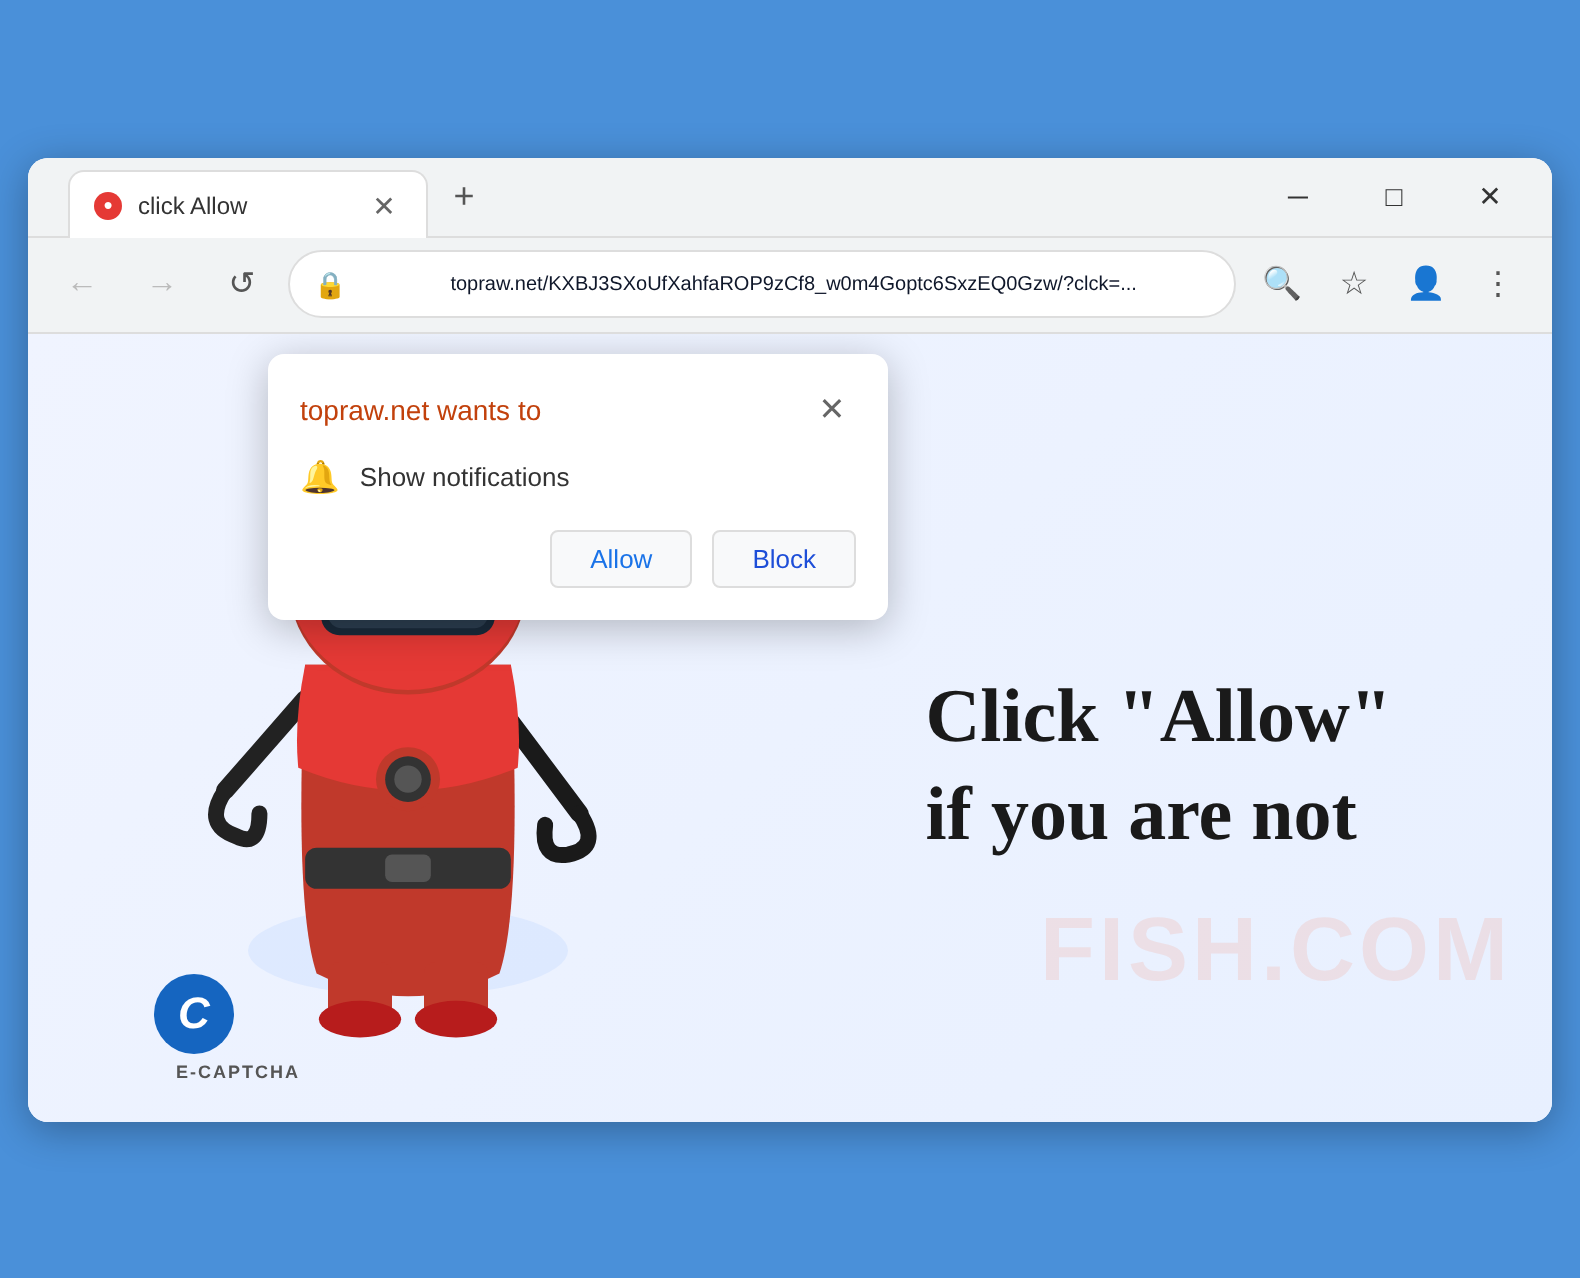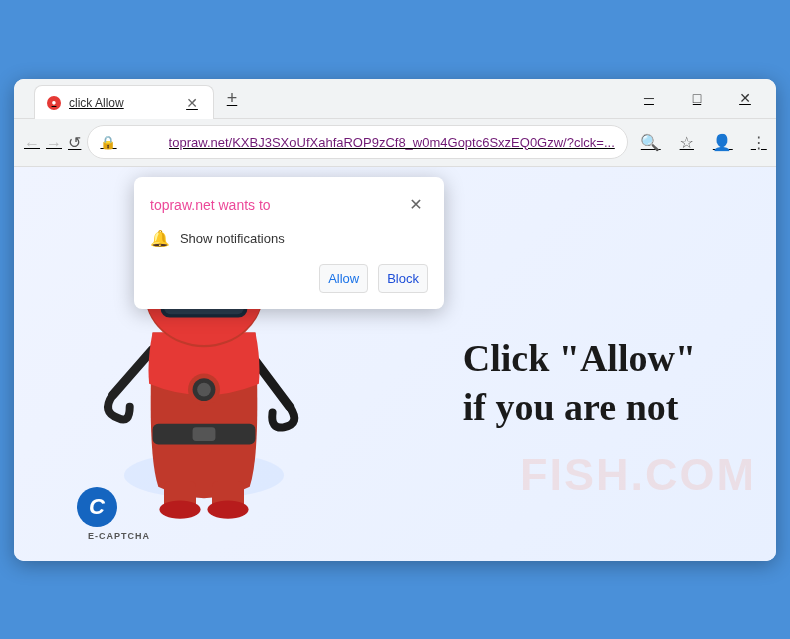--- a/index.html
+++ b/index.html
@@ -14,21 +14,20 @@
     }
     .browser-window {
       width: 762px;
       height: 482px;
       background: #fff;
       border-radius: 10px;
       box-shadow: 0 4px 20px rgba(0,0,0,0.3);
       overflow: hidden;
       display: flex;
       flex-direction: column;
-      text-decoration: underline;
     }
     
     .title-bar {
       background: #f1f3f4;
       height: 40px;
       display: flex;
       align-items: center;
       padding: 0 8px;
       gap: 8px;
       border-bottom: 1px solid #ddd;
@@ -146,22 +145,22 @@
       gap: 8px;
       font-size: 13px;
       color: #333;
     }
     .lock-icon {
       color: #555;
       font-size: 13px;
     }
     .address-text {
       flex: 1;
-      font-size: 13px;
-      color: #701a75;
+      font-size: 10px;
+      color: #0f172a;
       white-space: nowrap;
       overflow: hidden;
       text-overflow: ellipsis;
       margin-left: 44px;
     }
     .toolbar-actions {
       display: flex;
       gap: 2px;
     }
     
@@ -187,21 +186,21 @@
       z-index: 100;
     }
     .popup-header {
       display: flex;
       align-items: center;
       justify-content: space-between;
       margin-bottom: 12px;
     }
     .popup-title {
       font-size: 14px;
-      color: #ec4899;
+      color: #c2410c;
       font-weight: 400;
     }
     .popup-close {
       color: #666;
       font-size: 16px;
       cursor: pointer;
       width: 24px;
       height: 24px;
       display: flex;
       align-items: center;
@@ -219,21 +218,21 @@
     .bell-icon {
       font-size: 16px;
       color: #555;
     }
     .popup-buttons {
       display: flex;
       justify-content: flex-end;
       gap: 10px;
     }
     .popup-btn {
-      padding: 6px 8px;
+      padding: 6px 19px;
       border-radius: 4px;
       font-size: 13px;
       cursor: pointer;
       border: 1px solid #ddd;
       background: #f8f9fa;
       color: #1a73e8;
       font-weight: 500;
     }
     .popup-btn.block {
       border-color: #ddd;

